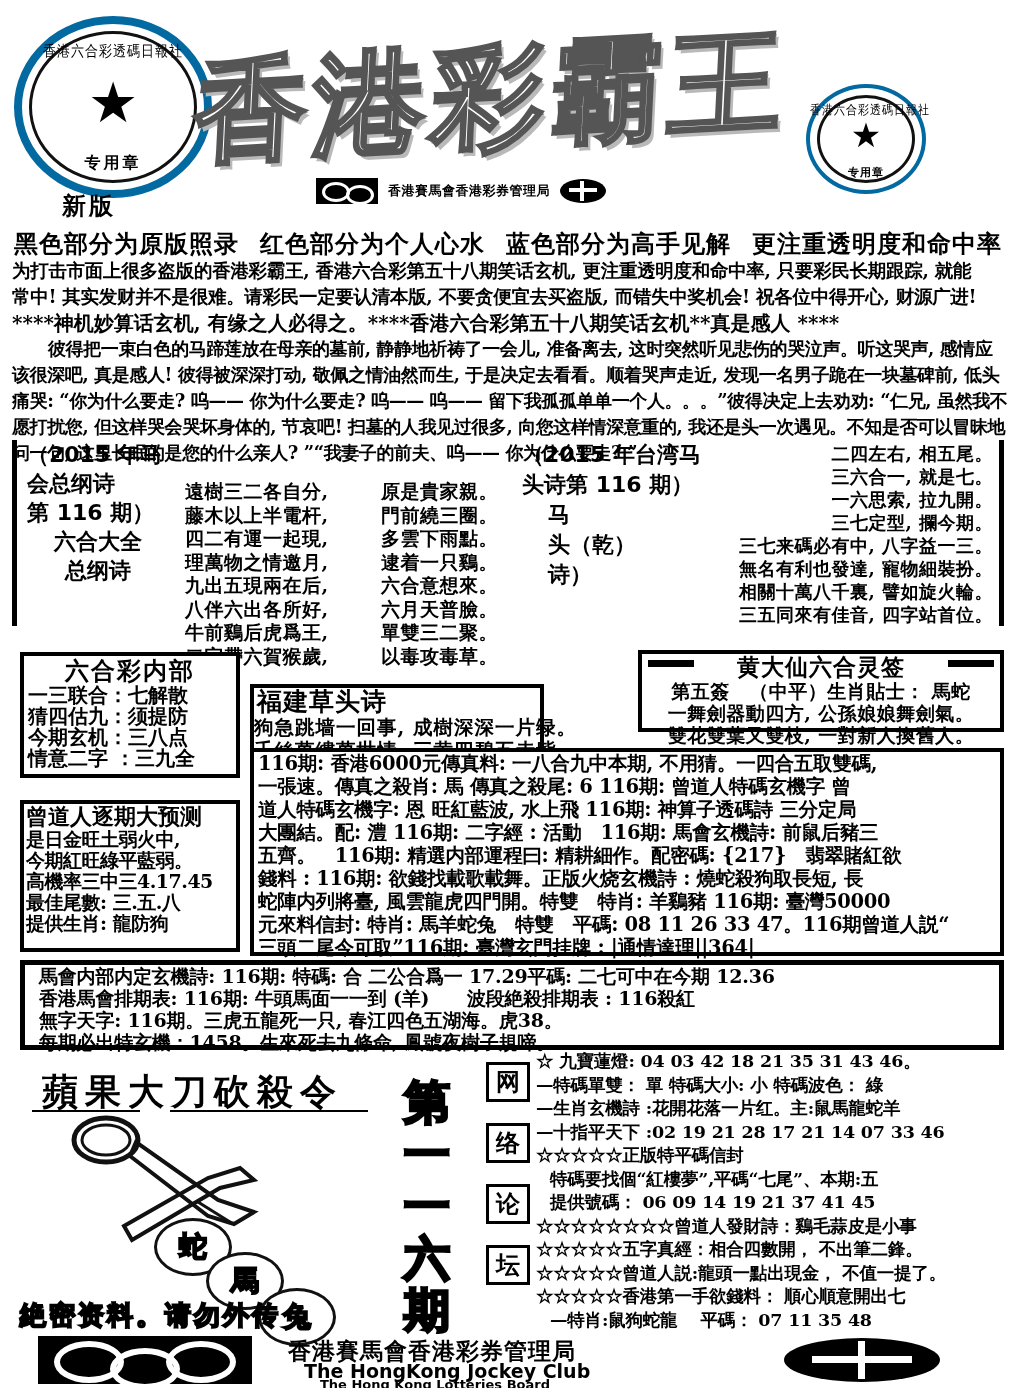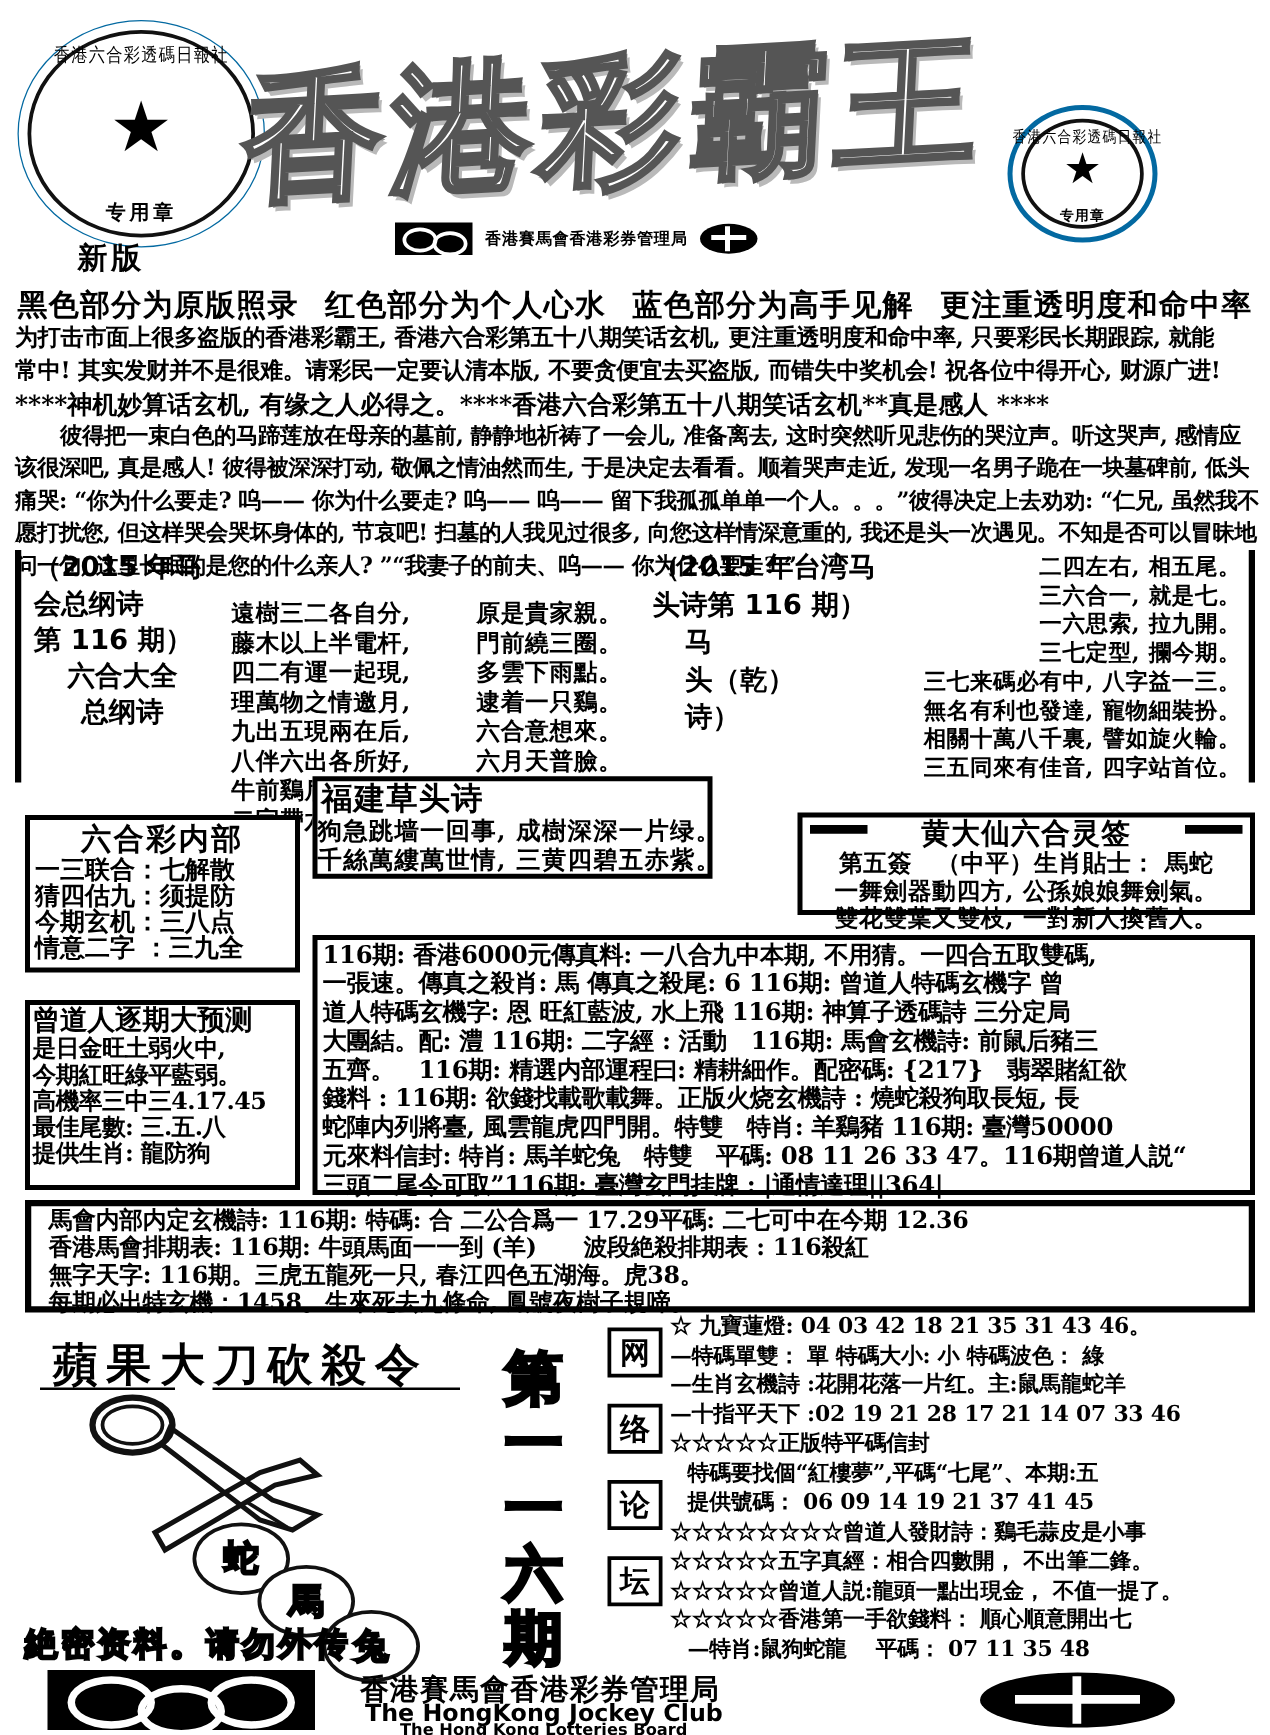--- a/index.html
+++ b/index.html
@@ -24,21 +24,21 @@
 
   
   .header {
     position: absolute;
     left: 0; top: 0;
     width: 1016px; height: 222px;
   }
   .stamp {
     position: absolute;
     border-radius: 50%;
-    border: 1px solid #0369a1;
+    border: 8px solid #0369a1;
     box-sizing: border-box;
     display: flex;
     align-items: center;
     justify-content: center;
   }
   .stamp-outer-ring {
     position: absolute;
     inset: 7px;
     border-radius: 50%;
     border: 3px solid #111;
@@ -272,21 +272,21 @@
   
   .box-neibu { left: 20px; top: 652px; width: 220px; height: 126px; }
   .box-neibu .box-title { font-size: 24px; margin-top: 1px; }
   .box-neibu .box-line { font-size: 20px; line-height: 21px; padding-left: 4px; letter-spacing: 0px; }
 
   .box-zdr { left: 20px; top: 800px; width: 220px; height: 152px; }
   .box-zdr .box-title { font-size: 22px; letter-spacing: 0px; text-align: left; padding-left: 2px; line-height: 25px;}
   .box-zdr .box-line { font-size: 19px; line-height: 21px; padding-left: 2px; letter-spacing: -0.5px;}
 
   
-  .box-fujian { left: 250px; top: 621px; width: 320px; height: 82px; }
+  .box-fujian { left: 250px; top: 684px; width: 294px; height: 82px; }
   .box-fujian .bt { font-size: 25px; font-weight: bold; letter-spacing: 1px; line-height: 28px; padding-left: 3px;}
   .box-fujian .box-line { font-size: 19.5px; line-height: 23px; text-align: center; letter-spacing: 1px;}
 
   
   .box-wts { left: 638px; top: 650px; width: 366px; height: 82px; }
   .box-wts .bt { text-align: center; font-size: 23px; font-weight: bold; letter-spacing: 1px; line-height: 26px; }
   .box-wts .box-line { font-size: 19px; line-height: 22px; text-align: center; letter-spacing: 0.5px; }
   .wts-corner-l, .wts-corner-r {
     position: absolute; top: 6px; width: 46px; height: 7px; background: #000;
   }
@@ -424,21 +424,21 @@
   .footer-cn {
     position: absolute;
     left: 288px; top: 6px;
     font-size: 23px;
     font-weight: bold;
     letter-spacing: 1px;
     white-space: nowrap;
   }
   .footer-en1 {
     position: absolute;
-    left: 292px; top: 30px;
+    left: 304px; top: 30px;
     font-size: 19px;
     font-weight: bold;
     letter-spacing: 0px;
     white-space: nowrap;
   }
   .footer-en2 {
     position: absolute;
     left: 320px; top: 47px;
     font-size: 13px;
     font-weight: bold;

